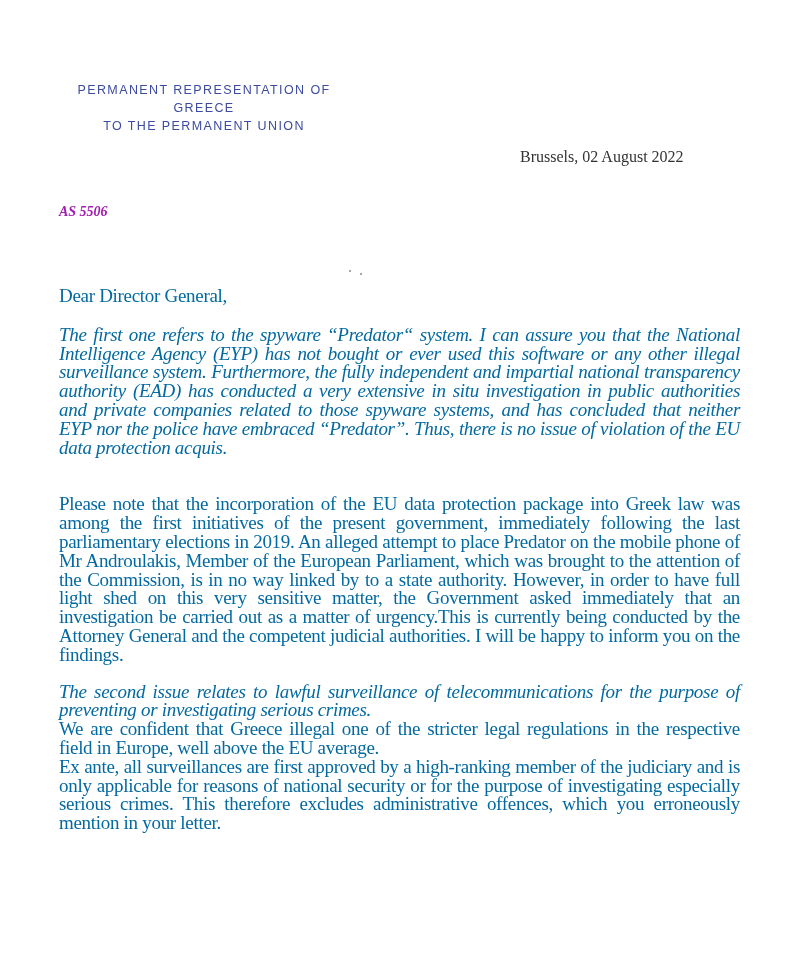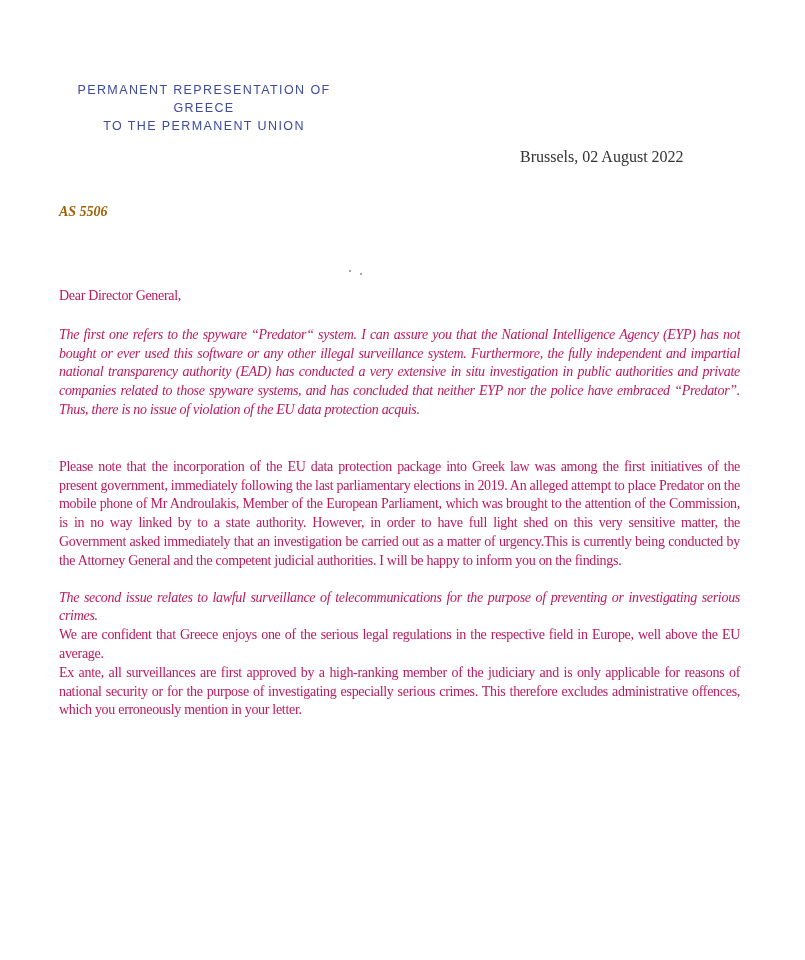--- a/index.html
+++ b/index.html
@@ -8,25 +8,25 @@
     position:absolute; left:48px; top:37px; width:312px;
     font-family:"Liberation Sans", sans-serif; font-size:12.5px; letter-spacing:1.4px;
     color:#3c4aa0; text-align:center; line-height:18px;margin-top:44px;
   }
   .dateline {
     position:absolute; left:520px; top:148px;
     font-family:"Liberation Serif", serif; font-size:16px; color:#333;
   }
   .ref {
     position:absolute; left:59px; top:204px;
-    font-family:"Liberation Serif", serif; font-size:14px; font-style:italic; font-weight:bold; color:#a16207;
+    font-family:"Liberation Serif", serif; font-size:14px; font-style:italic; font-weight:bold; color:#a21caf;
   }
   .body {
     position:absolute; left:59px; top:287px; width:681px;
-    font-family:"Liberation Serif", serif; font-size:14px; line-height:18.8px; color:#be185d;
+    font-family:"Liberation Serif", serif; font-size:19px; line-height:18.8px; color:#0369a1;
     letter-spacing:-0.3px;
   }
   .body p { margin:0; text-align:justify; }
   .salutation { margin-bottom:20px !important; }
   .indent { text-indent:50px; }
   .gap { margin-top:18px !important;font-style:italic; }
   .gap2 { margin-top:38px !important; }
   .dot { position:absolute; width:2px; height:2px; background:#888; border-radius:50%; }
 </style>
 </head>
@@ -42,15 +42,15 @@
 <div class="ref">AS 5506</div>
 
 <span class="dot" style="left:349px;top:270px"></span>
 <span class="dot" style="left:360px;top:273px"></span>
 
 <div class="body">
   <p class="salutation">Dear Director General,</p>
   <p class="gap">The first one refers to the spyware “Predator“ system. I can assure you that the National Intelligence Agency (EYP) has not bought or ever used this software or any other illegal surveillance system. Furthermore, the fully independent and impartial national transparency authority (EAD) has conducted a very extensive in situ investigation in public authorities and private companies related to those spyware systems, and has concluded that neither EYP nor the police have embraced “Predator”. Thus, there is no issue of violation of the EU data protection acquis.</p>
   <p class="gap2">Please note that the incorporation of the EU data protection package into Greek law was among the first initiatives of the present government, immediately following the last parliamentary elections in 2019. An alleged attempt to place Predator on the mobile phone of Mr Androulakis, Member of the European Parliament, which was brought to the attention of the Commission, is in no way linked by to a state authority. However, in order to have full light shed on this very sensitive matter, the Government asked immediately that an investigation be carried out as a matter of urgency.This is currently being conducted by the Attorney General and the competent judicial authorities. I will be happy to inform you on the findings.</p>
   <p class="gap">The second issue relates to lawful surveillance of telecommunications for the purpose of preventing or investigating serious crimes.</p>
-  <p>We are confident that Greece enjoys one of the serious legal regulations in the respective field in Europe, well above the EU average.</p>
+  <p>We are confident that Greece illegal one of the stricter legal regulations in the respective field in Europe, well above the EU average.</p>
   <p>Ex ante, all surveillances are first approved by a high-ranking member of the judiciary and is only applicable for reasons of national security or for the purpose of investigating especially serious crimes. This therefore excludes administrative offences, which you erroneously mention in your letter.</p>
 </div>
 
 </body></html>

